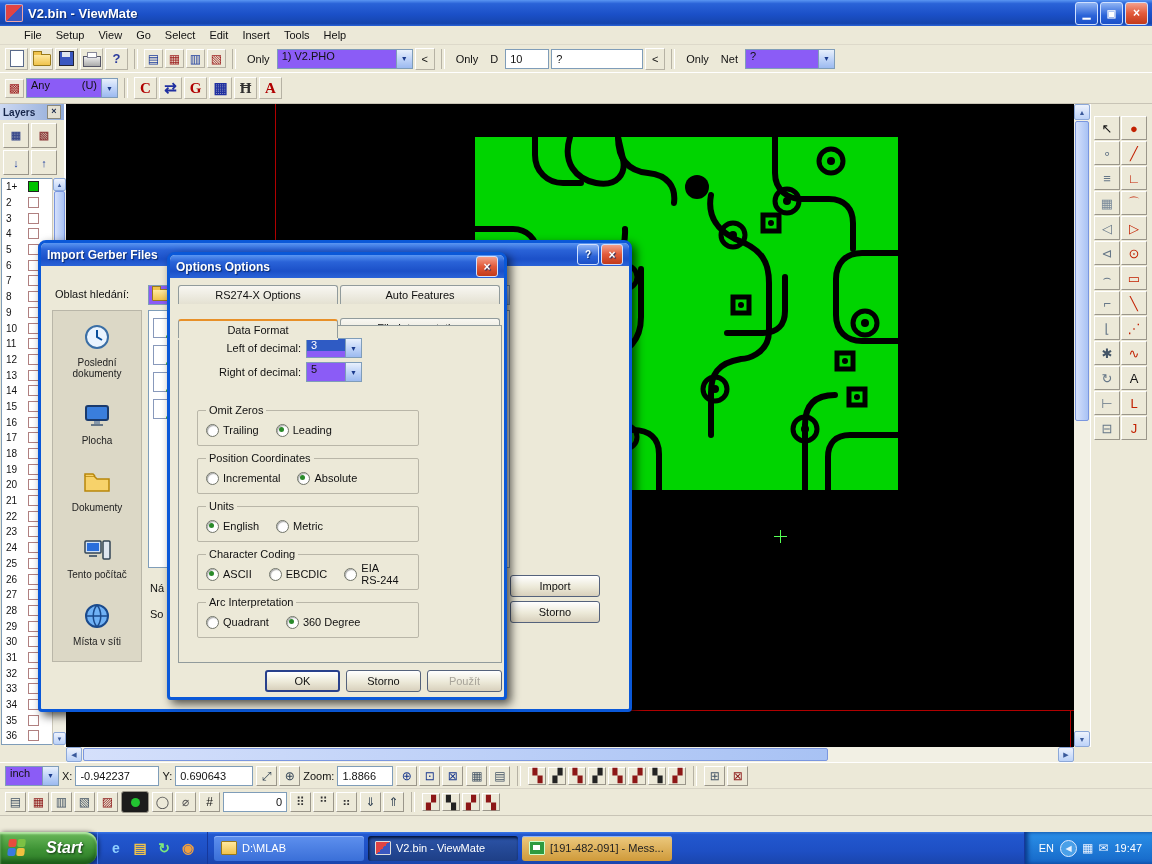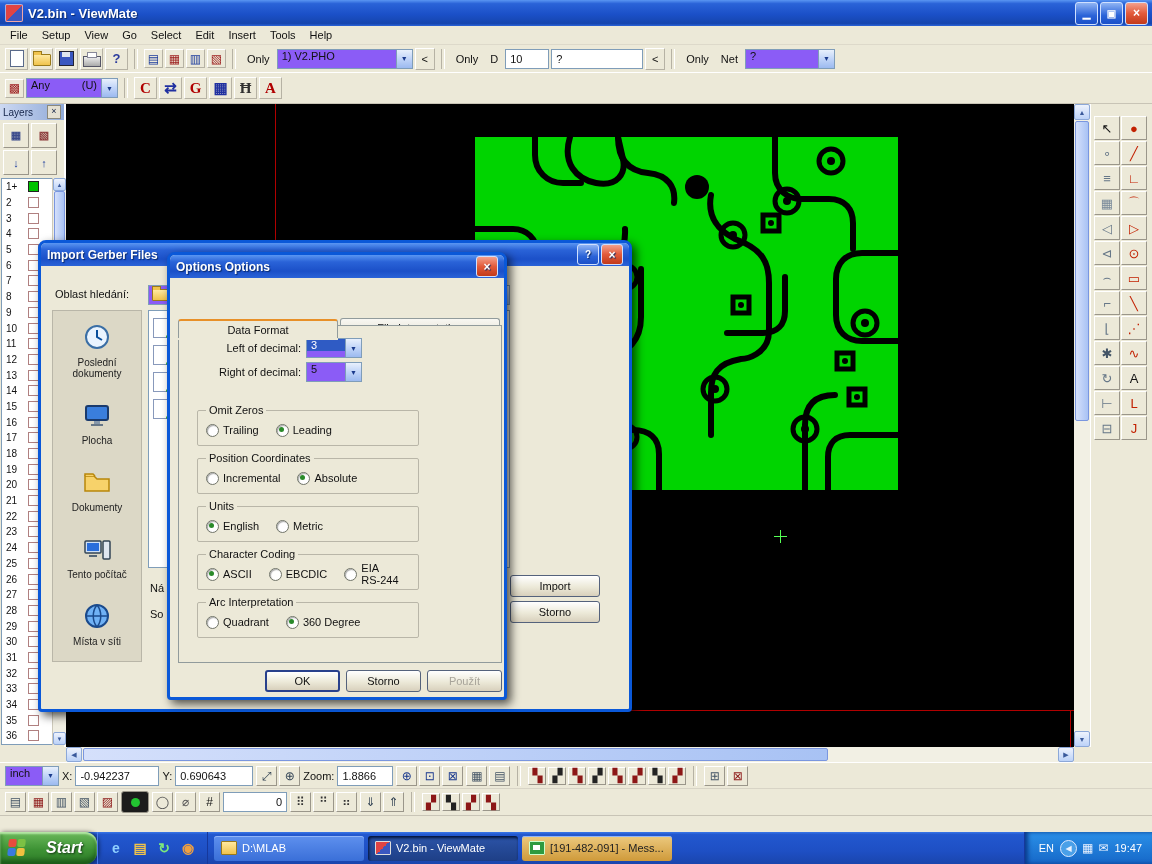--- a/index.html
+++ b/index.html
@@ -5,21 +5,21 @@
   html,body{margin:0;padding:0}
   #screen{position:relative;width:1152px;height:864px;background:#000;font-family:"Liberation Sans",sans-serif;font-size:11px;color:#111;overflow:hidden;user-select:none}
   .r{position:absolute}
   
   #titlebar{left:0;top:0;width:1152px;height:26px;background:linear-gradient(180deg,#5a96f2 0%,#2a63d8 14%,#1b50c8 55%,#1545ae 90%,#2a63d8 100%);display:flex;align-items:center;padding:0 4px;box-sizing:border-box}
   .win-icon{width:16px;height:16px;margin:0 5px 0 1px;background:linear-gradient(135deg,#e04444 0 50%,#3a57c0 50% 100%);border:1px solid #ffffff88;border-radius:2px}
   #titlebar .title{color:#fff;font-weight:bold;font-size:13px;text-shadow:1px 1px 1px #0a2a6a;flex:1}
   .cap-btn{width:21px;height:21px;margin-left:2px;border-radius:3px;border:1px solid #cfe0ff;background:linear-gradient(#8fb4f4,#2a63d8 60%,#1b50c8);color:#fff;font-size:10px;display:flex;align-items:center;justify-content:center;font-weight:bold}
   .cap-close{background:linear-gradient(#f4a08c,#e25a3a 50%,#c23a1a);font-size:12px}
   
-  #menubar{left:0;top:26px;width:1152px;height:19px;background:#ece9d8;display:flex;align-items:center;padding-left:3px;box-sizing:border-box;border-bottom:1px solid #ddd9ca}
+  #menubar{left:0;top:26px;width:1152px;height:19px;background:#ece9d8;display:flex;align-items:center;padding-left:17px;box-sizing:border-box;border-bottom:1px solid #ddd9ca}
   .menu-item{padding:2px 7px}
   .toolbar{background:#ece9d8;display:flex;align-items:center;gap:2px;box-sizing:border-box;padding:0 5px}
   #toolbar1{left:0;top:45px;width:1152px;height:28px;border-bottom:1px solid #fff}
   #toolbar2{left:0;top:73px;width:1152px;height:31px;border-bottom:1px solid #c8c4b6}
   .tb-btn{min-width:23px;height:22px;display:flex;align-items:center;justify-content:center;border:1px solid;border-color:#fff #b6b2a4 #b6b2a4 #fff;background:#ece9d8;box-sizing:border-box}
   .tb-btn.small{min-width:19px;height:19px;font-size:12px}
   .sep{width:2px;height:20px;border-left:1px solid #b6b2a4;border-right:1px solid #fff;margin:0 4px}
   .tb-label{padding:0 5px}
   .letter-btn{font-family:"Liberation Serif",serif;font-weight:bold;font-size:15px}
   .combo{background:#8b5cf6;border:1px solid #7f9db9;height:20px;display:flex;align-items:flex-start;box-sizing:border-box}
@@ -32,21 +32,21 @@
   .ic-new{width:12px;height:15px;background:#fff;border:1px solid #5a6a8a}
   .ic-open{width:16px;height:10px;background:linear-gradient(#ffe9a0,#f0c34c);border:1px solid #9a7a1a;border-radius:1px;position:relative;margin-top:3px}
   .ic-open::before{content:"";position:absolute;left:-1px;top:-4px;width:7px;height:3px;background:#f0c34c;border:1px solid #9a7a1a;border-bottom:none}
   .ic-save{width:13px;height:13px;background:#3a57c0;border:1px solid #223;position:relative}
   .ic-save::before{content:"";position:absolute;left:2px;top:0;width:8px;height:5px;background:#dfe6f0}
   .ic-print{width:16px;height:9px;background:linear-gradient(#eee,#aaa);border:1px solid #556;position:relative;margin-top:5px}
   .ic-print::before{content:"";position:absolute;left:3px;top:-5px;width:8px;height:4px;background:#fff;border:1px solid #889}
   .ic-help{color:#2a3a9c;font-weight:bold;font-size:13px}
   
   #layers-panel{left:0;top:104px;width:66px;height:643px;background:#ece9d8;border-right:2px solid #fff;box-sizing:border-box}
-  .lp-title{height:16px;background:linear-gradient(90deg,#cdd9f2,#8fa9d8);display:flex;align-items:center;padding:0 3px;font-size:10px;font-weight:normal;color:#15254a}
+  .lp-title{height:16px;background:linear-gradient(90deg,#cdd9f2,#8fa9d8);display:flex;align-items:center;padding:0 3px;font-size:10px;font-weight:bold;color:#15254a}
   .lp-close{margin-left:auto;width:12px;height:12px;background:#e4e0d2;border:1px solid #8a887c;font-size:9px;line-height:10px;text-align:center}
   #lp-tools{display:flex;flex-wrap:wrap;gap:2px;padding:3px;width:56px}
   .lp-btn{width:24px;height:23px;border:1px solid;border-color:#fff #9a968a #9a968a #fff;background:#ece9d8;display:flex;align-items:center;justify-content:center;font-weight:bold}
   #layer-list{position:absolute;left:1px;top:74px;width:63px;height:567px;background:#fff;border:1px solid #7f9db9;box-sizing:border-box;overflow:hidden}
   .layer-row{height:15.7px;display:flex;align-items:center;padding-left:4px;gap:5px;box-sizing:border-box}
   .layer-num{width:17px;font-size:10px}
   .layer-swatch{width:9px;height:9px;border:1px solid #b08080;background:#fff;display:inline-block}
   .layer-swatch.active{background:#00c400;border-color:#222}
   .lls{position:absolute;right:0;top:0;bottom:0;width:13px;background:#f0eee2;border-left:1px solid #cdc9ba}
   .lls .sc-btn{width:13px;height:13px;font-size:6px}
@@ -676,20 +676,24 @@
       <div class="btn r" style="left:469px;top:335px;width:90px">Storno</div>
     </div>
   </div>
 
   <div class="dlg r" style="left:167px;top:252px;width:340px;height:448px;z-index:50">
     <div class="dlg-title">
       <span style="flex:1">Options Options</span>
       <span class="cap-btn cap-close" style="width:20px;height:19px">×</span>
     </div>
     <div class="dlg-body">
+      <div id="tabs-row1" class="r" style="left:8px;top:7px;width:324px;display:flex">
+          <div class="tab">RS274-X Options</div>
+          <div class="tab">Auto Features</div>
+        </div>
       <div id="tabs-row2" class="r" style="left:8px;top:40px;width:324px;display:flex">
           <div class="tab active">Data Format</div>
           <div class="tab">File Interpretation</div>
         </div>
       <div class="tab-pane r" style="top:47px;height:338px">
         <div class="dec-row">
           <span class="dec-label">Left of decimal:</span>
           <div class="combo mini-combo">
             <span class="cv sel">3</span>
             <span class="combo-arrow"></span>

